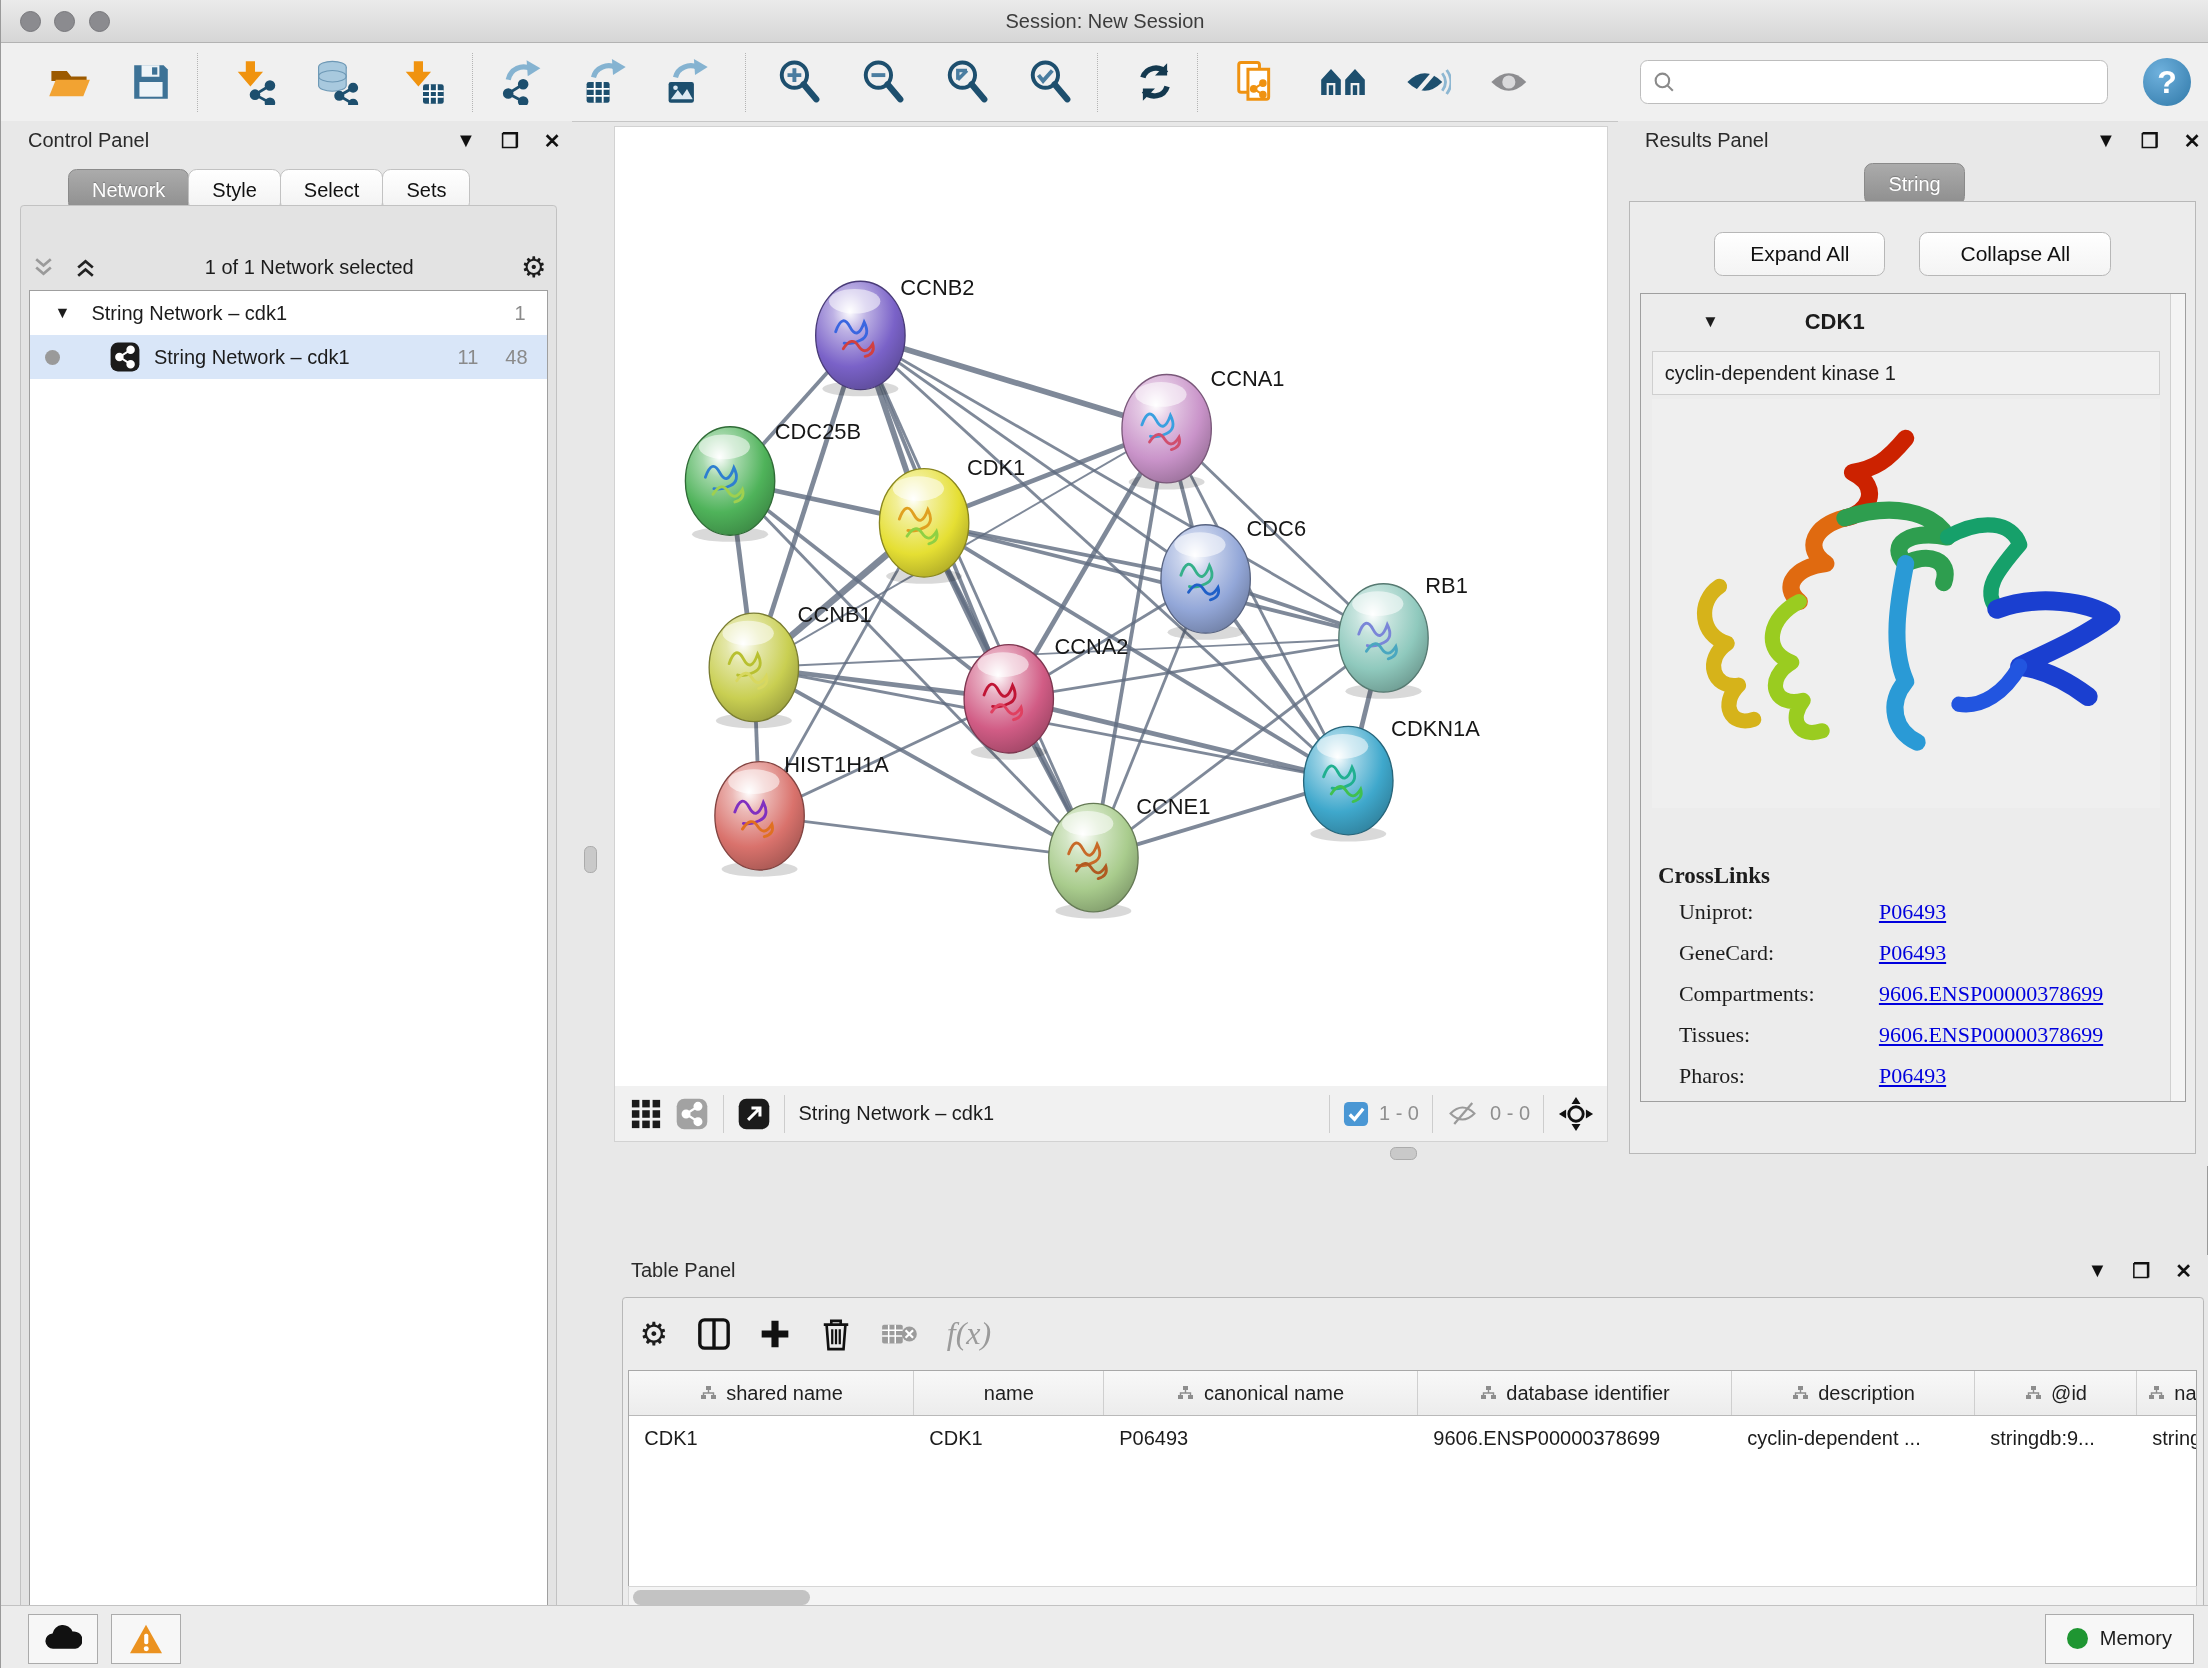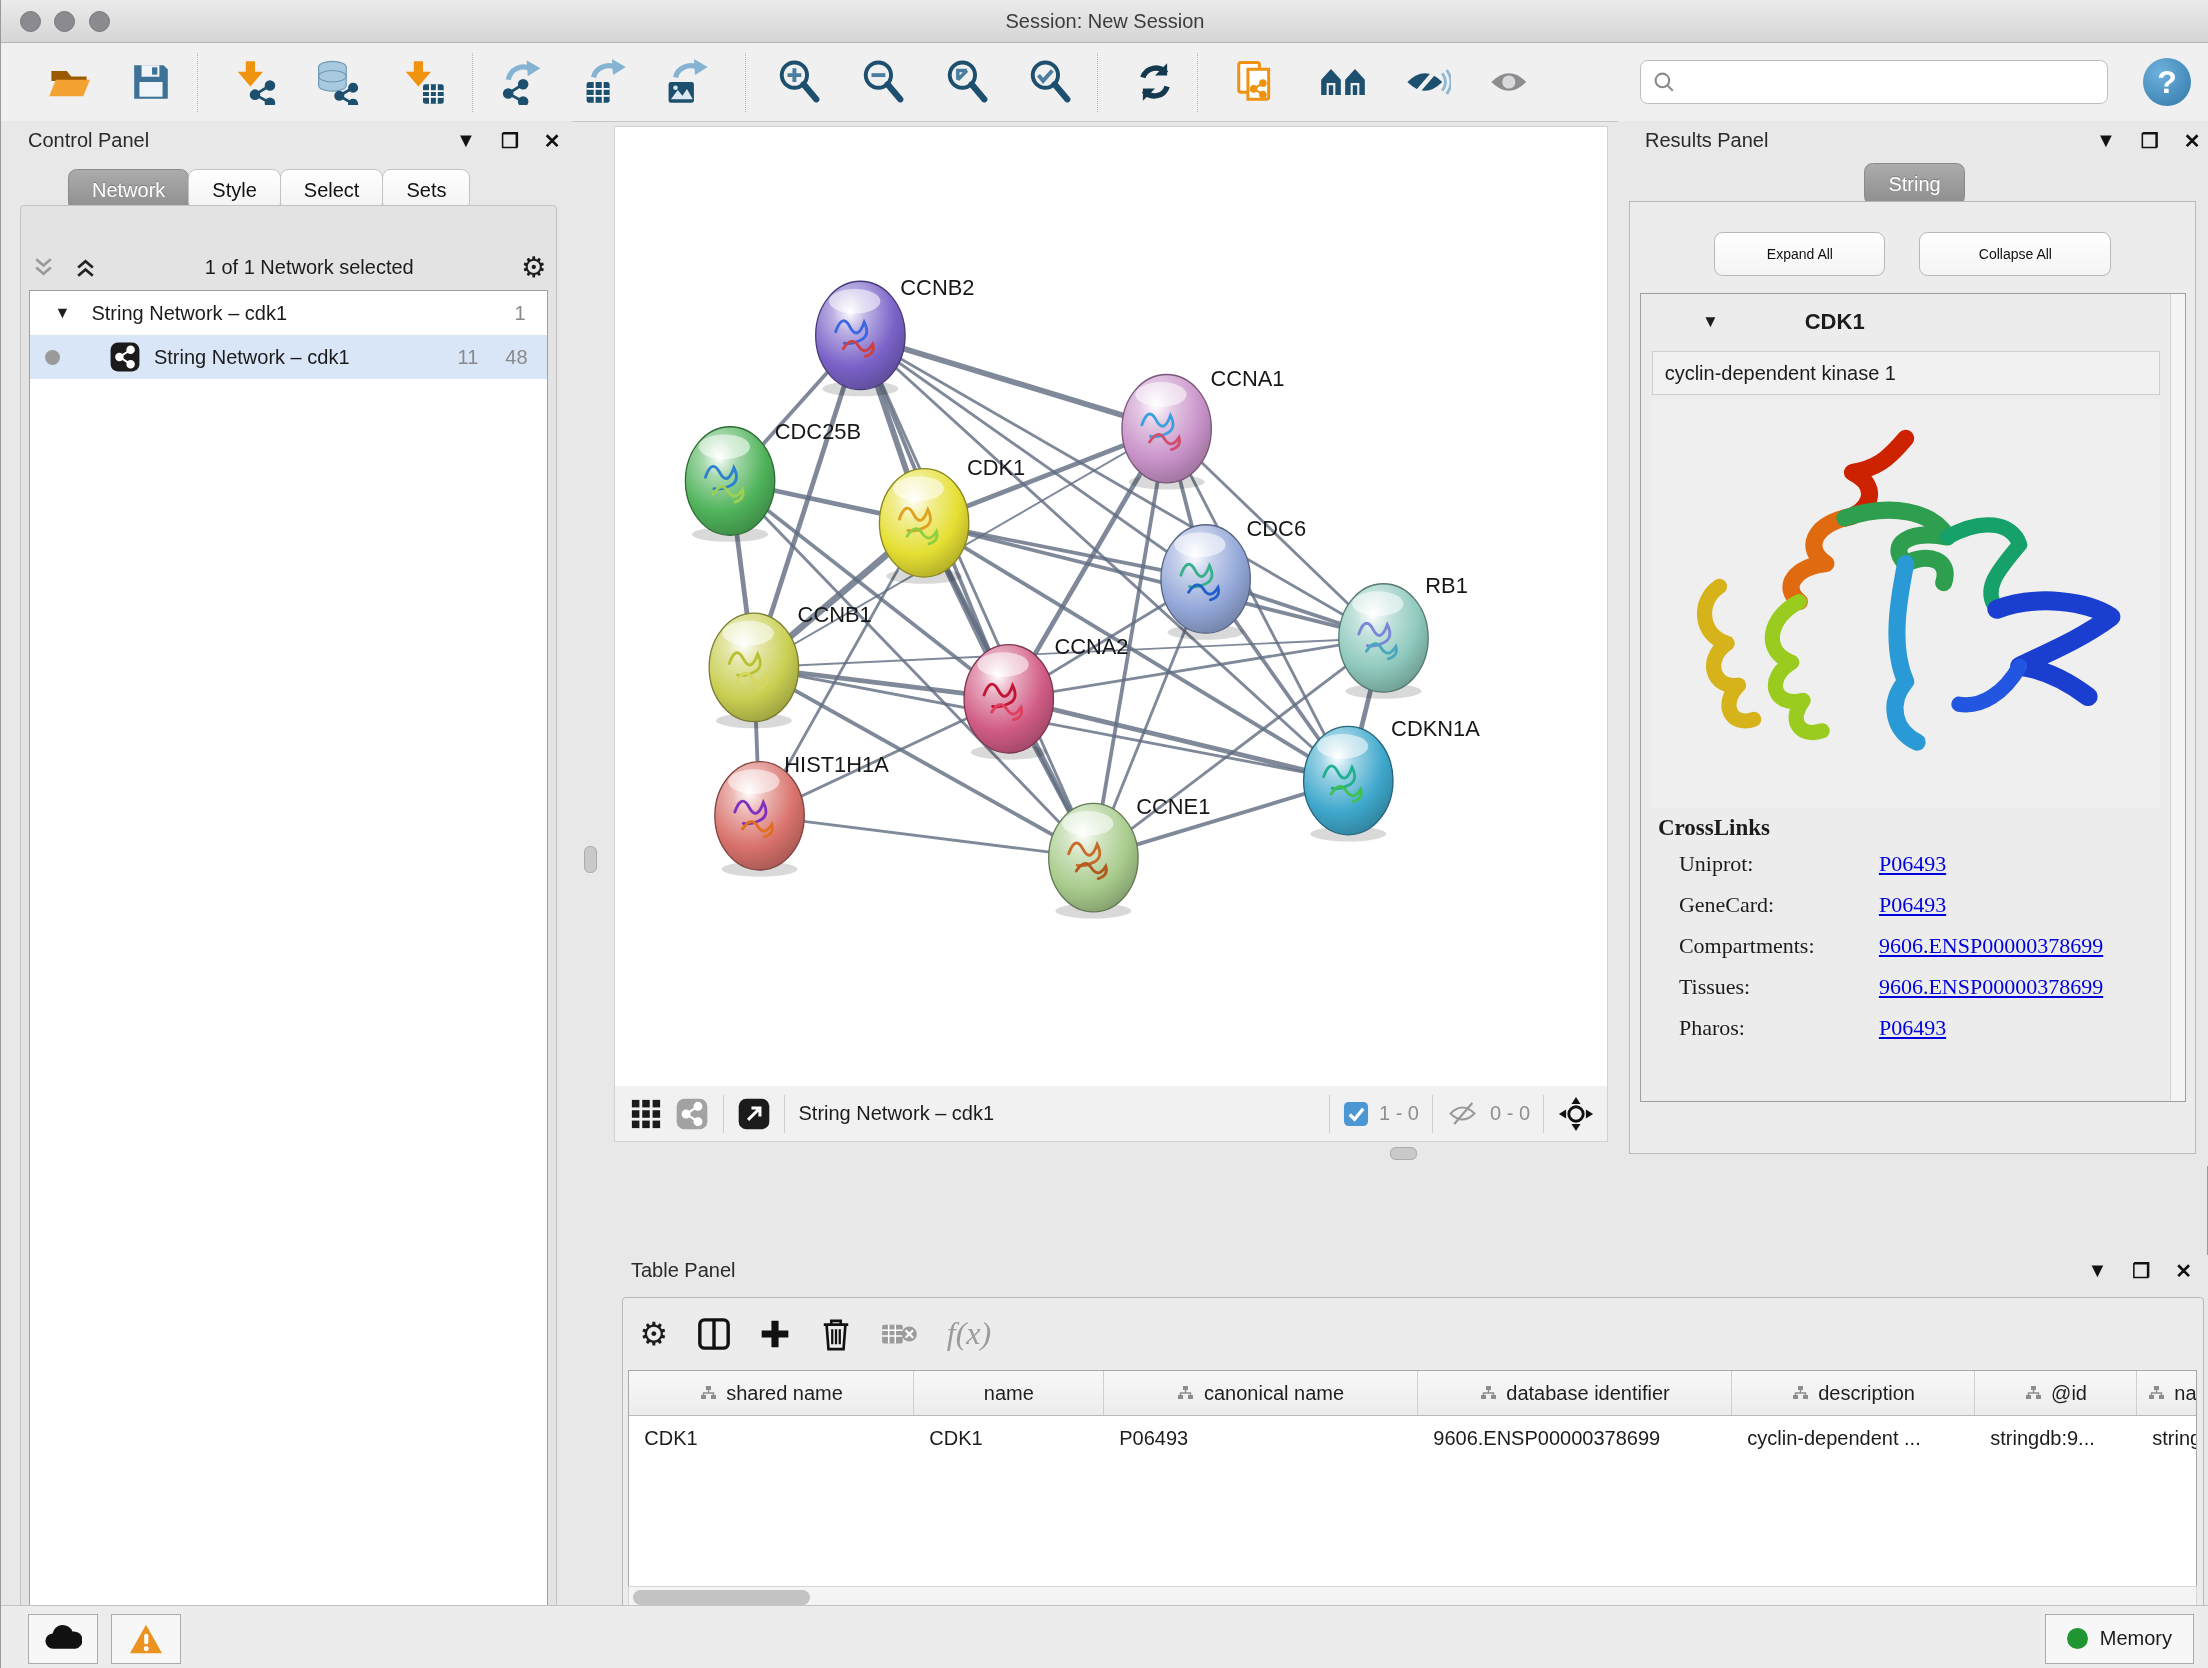--- a/index.html
+++ b/index.html
@@ -25,21 +25,21 @@
     display:flex;align-items:center;justify-content:center;}
 
   
   .panel-title{font-size:20px;color:#2a2a2a;}
   .panel-ctrl{font-size:20px;color:#111;font-weight:bold;margin-left:25px;}
   .seg-tab{display:inline-block;border:1px solid #c2c2c2;background:linear-gradient(#ffffff,#f2f2f2);
     color:#111;font-size:20px;padding:8.6px 23px;border-radius:8.6px;margin-right:-1px;text-align:right;}
   .seg-tab.sel{background:linear-gradient(#ababab,#8e8e8e);color:#fff;border-color:#8a8a8a;
     text-shadow:0 -1px 1px rgba(0,0,0,.25);}
   .wbtn{background:linear-gradient(#ffffff,#f4f4f4);border:1px solid #b7b7b7;border-radius:8.6px;
-    font-size:14px;color:#111;display:inline-flex;align-items:center;justify-content:center;}
+    font-size:21px;color:#111;display:inline-flex;align-items:center;justify-content:center;}
 
   
   #control-panel{position:absolute;left:0;top:121px;width:571px;height:1485px;background:#e8e8e8;}
   #cp-head{position:absolute;left:27px;right:11.4px;top:7.6px;display:flex;align-items:center;}
   #cp-tabs{position:absolute;left:67px;top:48px;}
   #cp-box{position:absolute;left:19px;top:84px;width:535px;height:1501px;background:#e3e3e3;
     border:1px solid #c2c2c2;border-radius:3.8px;}
   #cp-toolbar{position:absolute;left:9.5px;top:40px;right:9.5px;height:42px;display:flex;align-items:center;}
   #cp-tree{position:absolute;left:7.6px;top:84px;width:517px;height:1368px;background:#fff;border:1px solid #9f9f9f;}
   .tree-row{height:44px;display:flex;align-items:center;font-size:20px;}
@@ -62,21 +62,21 @@
   #rp-outer{position:absolute;left:11.4px;top:80px;width:565px;height:951px;background:#ececec;
     border:1px solid #b8b8b8;}
   #rp-buttons{position:absolute;left:0;right:0;top:30px;display:flex;justify-content:center;gap:34px;}
   #rp-inner{position:absolute;left:9.5px;top:91px;width:544px;height:807px;background:#ececec;border:1px solid #9f9f9f;}
   #rp-scroll{position:absolute;right:0;top:0;bottom:0;width:14.3px;background:#f4f4f4;border-left:1px solid #d0d0d0;}
   #entry-head{position:absolute;left:0;top:0;right:14.3px;height:55px;display:flex;align-items:center;}
   #entry-desc{position:absolute;left:11.4px;top:57px;right:25px;height:42px;background:#f1f1f1;
     border:1px solid #cfcfcf;display:flex;align-items:center;padding-left:11.4px;font-size:20px;}
   #structure{position:absolute;left:11.4px;top:105px;right:25px;height:409px;background:#efefef;}
   #crosslinks{position:absolute;left:17px;top:521px;right:25px;font-family:"Liberation Serif",serif;}
-  #crosslinks .xl-title{font-size:23px;font-weight:bold;margin-bottom:9.5px;}
+  #crosslinks .xl-title{font-size:23px;font-weight:bold;margin-bottom:9.5px;margin-top:48px;}
   .xl-row{display:flex;font-size:22px;margin-bottom:15px;}
   .xl-label{width:200px;padding-left:21px;}
   .xl-row a{color:#0000dd;text-decoration:underline;}
 
   
   #table-panel{position:absolute;left:613px;top:1223px;width:1595px;height:439px;background:#e8e8e8;margin-top:32px;}
   #tp-head{position:absolute;left:17px;right:17px;top:3.8px;display:flex;align-items:center;}
   #tp-box{position:absolute;left:7.6px;top:42px;width:1580px;height:352px;background:#ececec;border:1px solid #b8b8b8;border-radius:3.8px;}
   #tp-icons{position:absolute;left:17px;top:11.4px;height:49px;display:flex;align-items:center;gap:28.5px;}
   #tp-table{position:absolute;left:5.7px;top:72px;right:5.7px;height:215px;background:#fff;border:1px solid #a8a8a8;overflow:hidden;}

